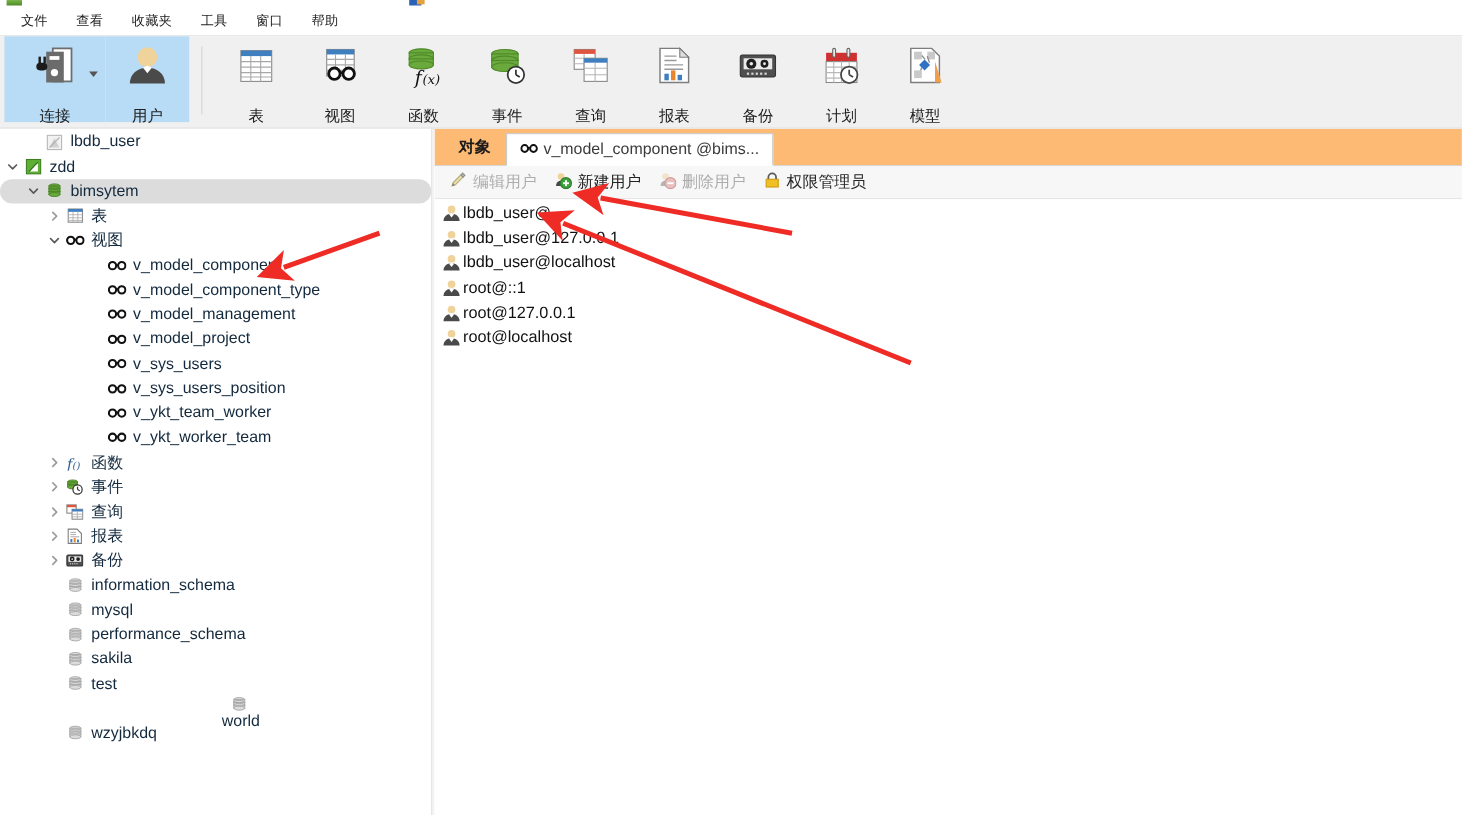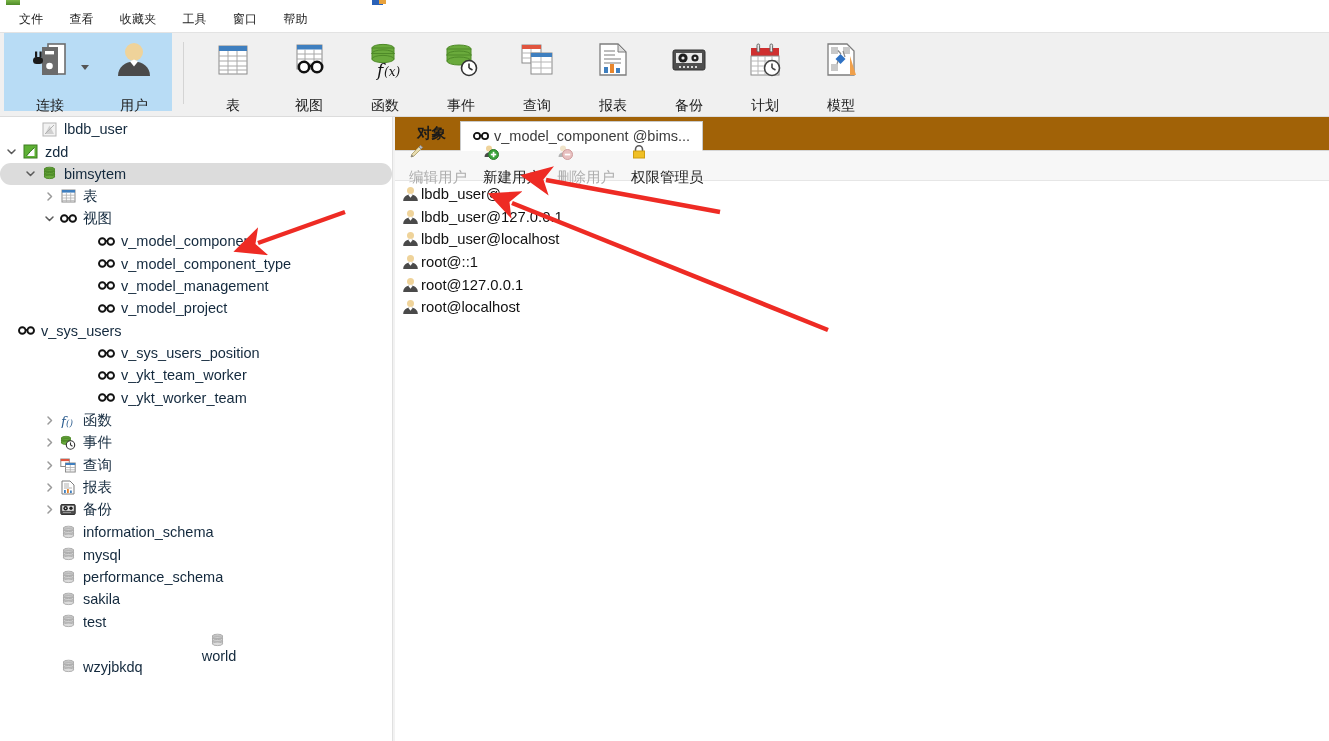--- a/index.html
+++ b/index.html
@@ -91,41 +91,41 @@
   }
   .twist svg { display: block; margin: 0 auto; }
   .ticon {
     width: 22px; flex: none; display: flex; align-items: center;
     justify-content: center;
   }
   .tlabel { padding-left: 4px; }
 
   
   .tabstrip {
-    height: 34px; background: #a16207; display: flex; align-items: flex-end;
+    height: 34px; background: #fdba74; display: flex; align-items: flex-end;
     border-bottom: 1px solid #d6d6d6; padding-left: 8px;
   }
   .tabhead {
     font-size: 14.5px; font-weight: bold; color: #1a1a1a;
     padding: 0 14px 7px 14px; align-self: flex-end;
   }
   .tab {
     display: flex; align-items: center; gap: 5px; height: 30px;
     padding: 0 12px; background: #ffffff;
     border: 1px solid #c9c9c9; border-bottom: 1px solid #ffffff;
     font-size: 14.5px; color: #3b3b3b; margin-bottom: -1px; cursor: default;
   }
 
   .objbar {
     height: 30px; background: #f7f7f7; display: flex; align-items: center;
     padding-left: 6px; gap: 0; border-bottom: 1px solid #e6e6e6;
   }
   .obtn {
-    display: flex; align-items: flex-start; gap: 5px; padding: 2px 8px;
-    font-size: 14.5px; color: #232323; cursor: default; white-space: nowrap; flex-direction: column;
+    display: flex; align-items: center; gap: 5px; padding: 2px 8px;
+    font-size: 14.5px; color: #232323; cursor: default; white-space: nowrap;
   }
   .obtn.disabled { color: #adadad; }
 
   .userlist { padding-top: 2px; }
   .urow {
     display: flex; align-items: center; height: 22.6px; padding-left: 4px;
     font-size: 14.8px; color: #111111; cursor: default; white-space: nowrap;
   }
   .uicon { width: 22px; flex: none; display:flex; align-items:center; justify-content:center;}
 
@@ -486,21 +486,21 @@
             <span class="twist"></span>
             <span class="ticon">
               <svg width="17" height="11" viewBox="0 0 17 11">
                 <circle cx="4.3" cy="5.5" r="3.3" fill="#fff" stroke="#111" stroke-width="1.9"></circle>
                 <circle cx="12.7" cy="5.5" r="3.3" fill="#fff" stroke="#111" stroke-width="1.9"></circle>
                 <line x1="7.6" y1="5" x2="9.4" y2="5" stroke="#111" stroke-width="1.7"></line>
               </svg>
             </span>
             <span class="tlabel">v_model_project</span>
           </div>
-          <div class="tnode" style="">
+          <div class="tnode" style="padding-left: 80px;">
             <span class="twist"></span>
             <span class="ticon">
               <svg width="17" height="11" viewBox="0 0 17 11">
                 <circle cx="4.3" cy="5.5" r="3.3" fill="#fff" stroke="#111" stroke-width="1.9"></circle>
                 <circle cx="12.7" cy="5.5" r="3.3" fill="#fff" stroke="#111" stroke-width="1.9"></circle>
                 <line x1="7.6" y1="5" x2="9.4" y2="5" stroke="#111" stroke-width="1.7"></line>
               </svg>
             </span>
             <span class="tlabel">v_sys_users</span>
           </div>

